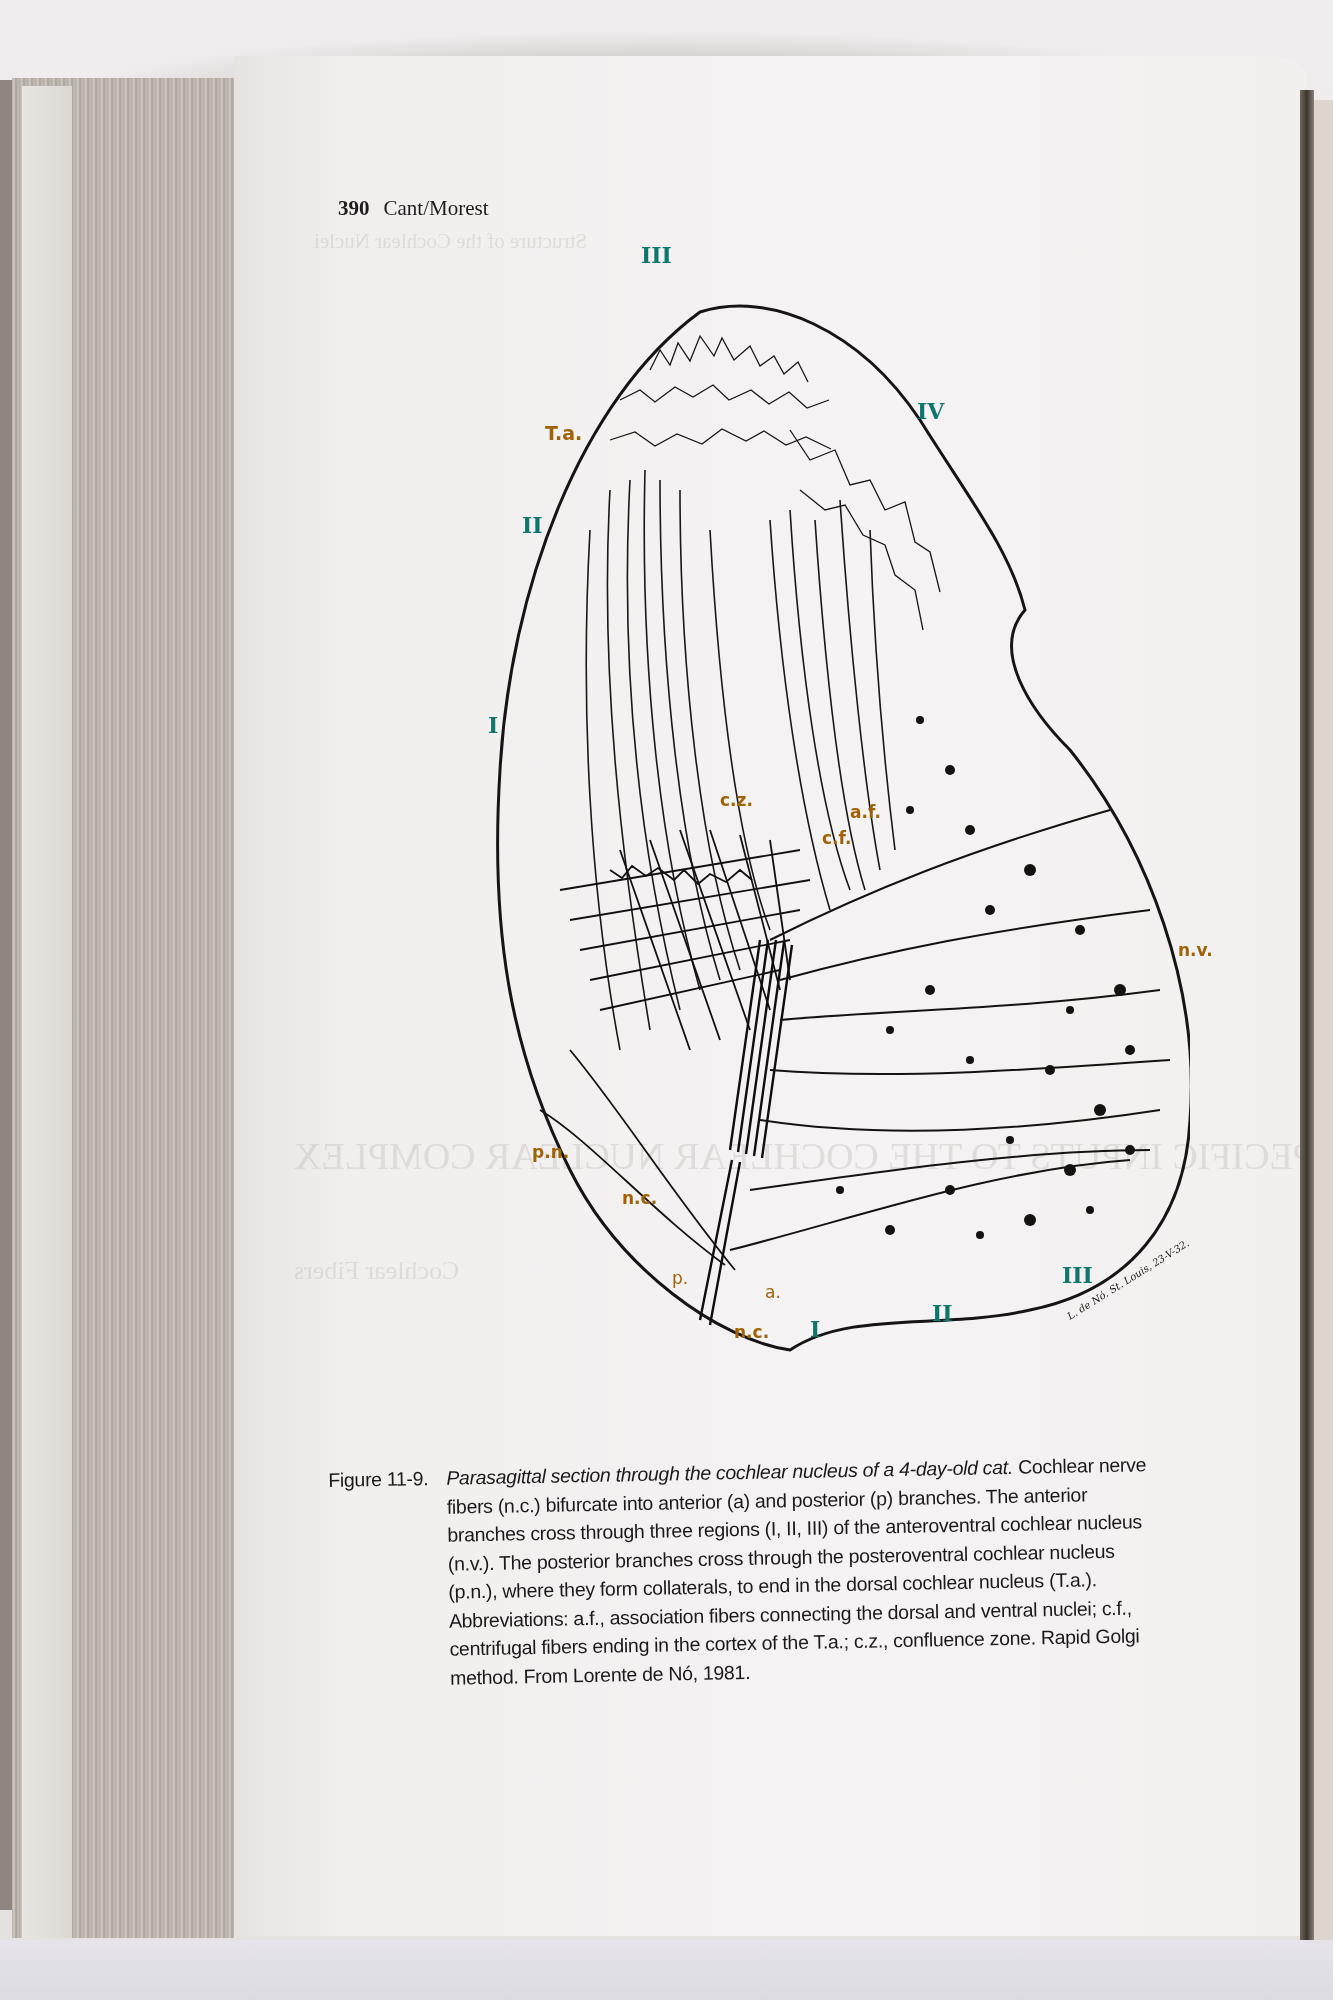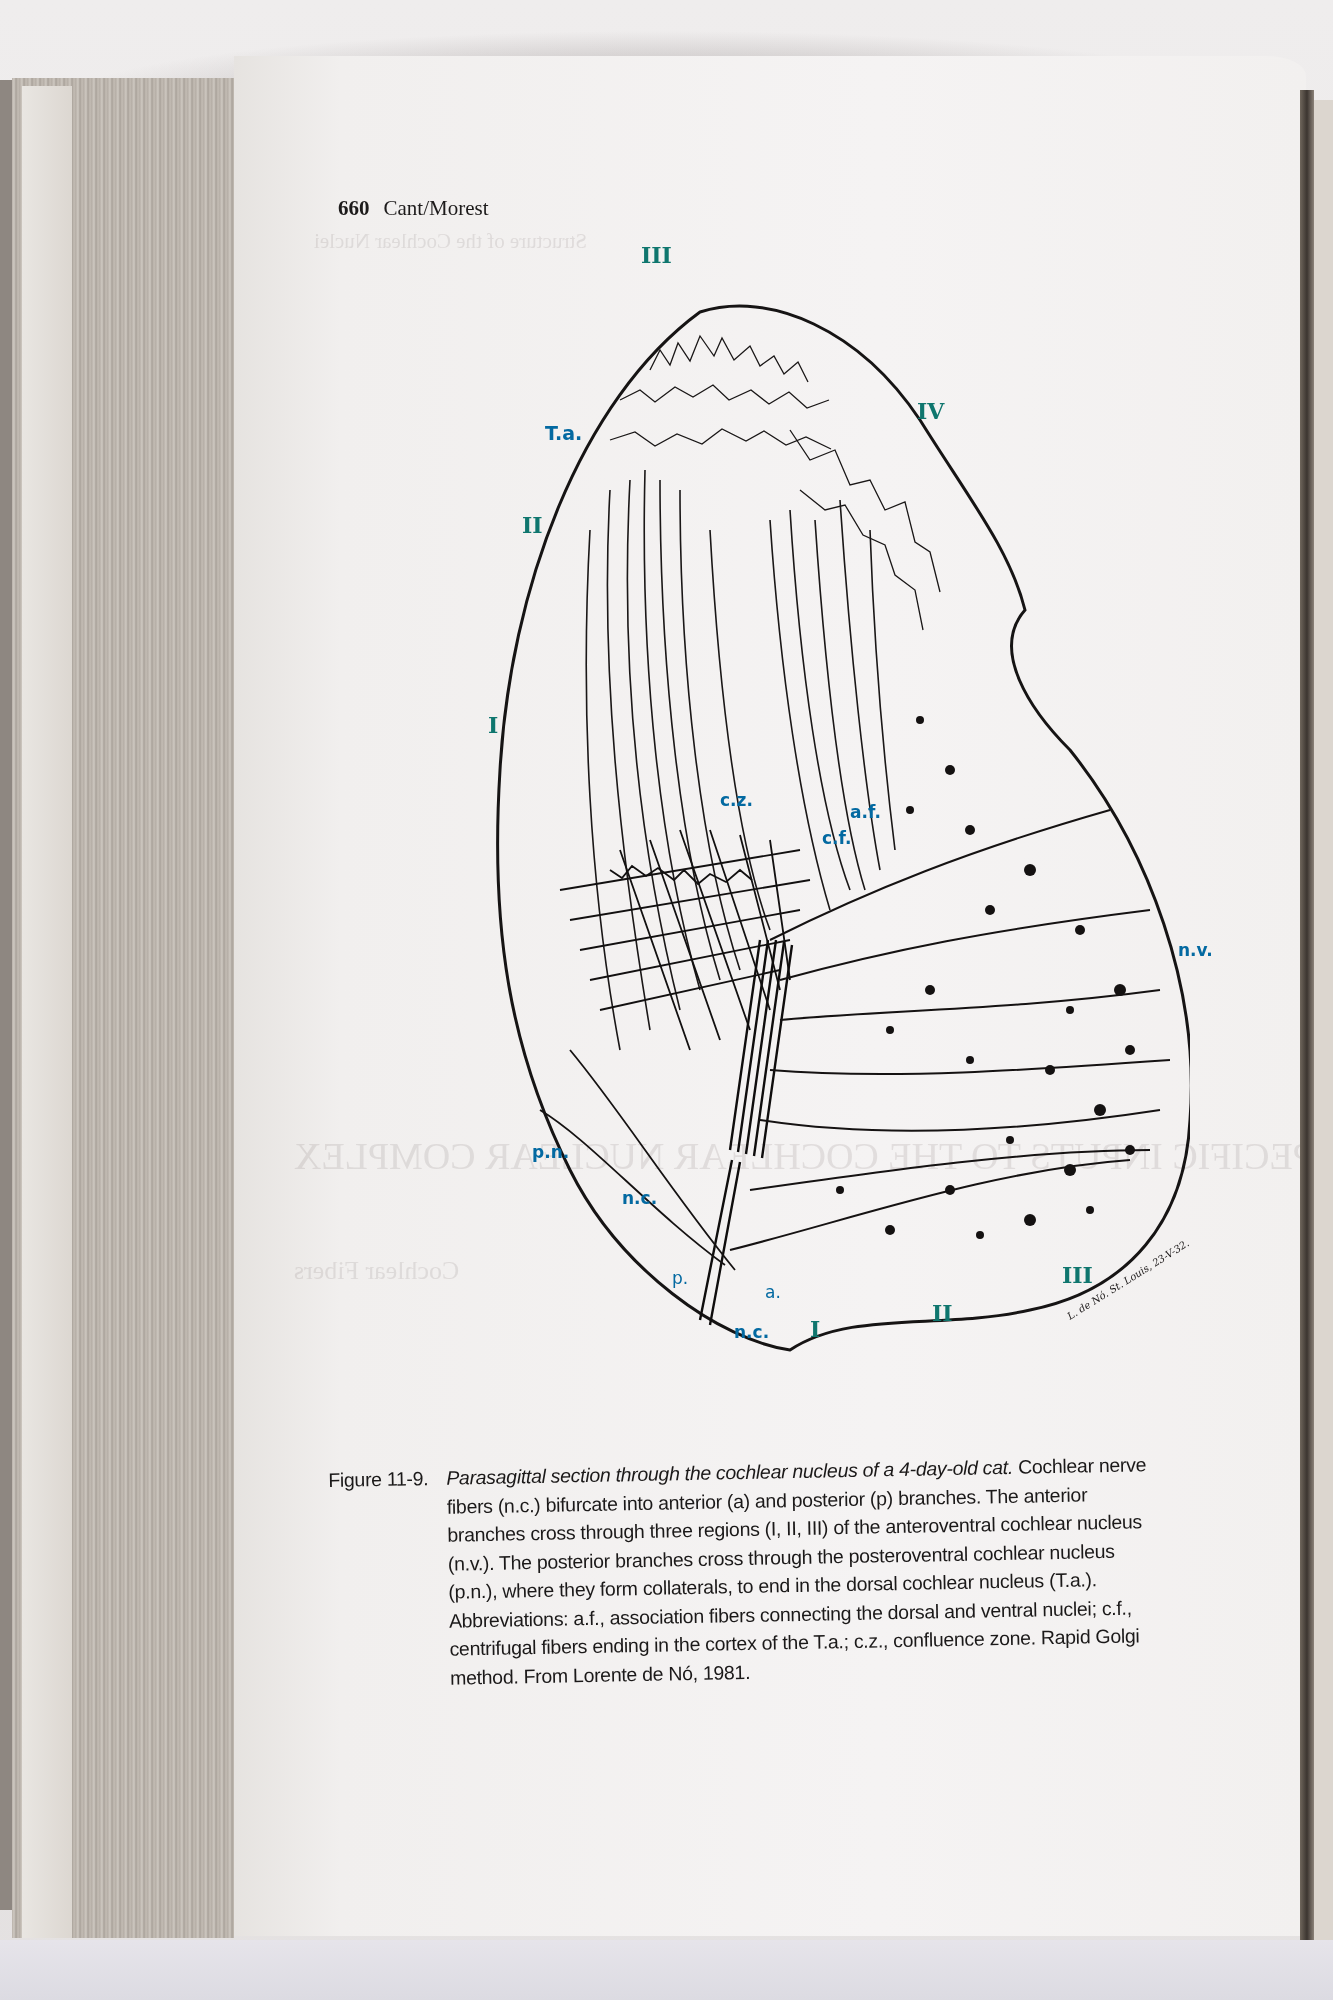--- a/index.html
+++ b/index.html
@@ -14,21 +14,21 @@
   .right-page{position:absolute;left:1314px;top:100px;width:19px;height:1850px;background:#dcd6cf;}
   .floor{position:absolute;left:0;bottom:0;width:1333px;height:60px;background:linear-gradient(180deg,#e6e4ea,#dcdbe2);}
 
   .ghost{position:absolute;color:rgba(90,80,80,.13);font-size:21px;line-height:30px;white-space:nowrap;}
 
   .running-head{position:absolute;left:338px;top:196px;font-size:21px;color:#1d1b1b;}
   .running-head .pg{font-weight:bold;margin-right:14px;}
 
   .figure{position:absolute;left:470px;top:290px;width:720px;height:1080px;}
   .figure svg{width:100%;height:100%;}
-  .lbl{position:absolute;font-family:"DejaVu Sans","Liberation Sans",sans-serif;font-weight:bold;color:#0369a1;font-size:17px;}
+  .lbl{position:absolute;font-family:"DejaVu Sans","Liberation Sans",sans-serif;font-weight:bold;color:#a16207;font-size:17px;}
   .roman{font-family:"DejaVu Serif","Liberation Serif",serif;font-weight:bold;font-size:22px;color:#0f766e;position:absolute;}
 
   .caption{position:absolute;left:328px;top:1466px;width:950px;font-size:19.5px;line-height:28.5px;color:#1b1919;transform:rotate(-1.1deg);transform-origin:left top;font-family:"Liberation Sans Narrow","Liberation Sans",sans-serif;letter-spacing:-0.3px;}
   .caption .fig-label{display:inline-block;width:118px;}
   .caption .line{white-space:nowrap;}
   .caption .indent{padding-left:118px;}
   .caption em{font-style:italic;}
 </style>
 </head>
 <body>
@@ -44,21 +44,21 @@
 
   <div class="ghost" style="left:80px;top:170px;transform:scaleX(-1);">Structure of the Cochlear Nuclei</div>
   <div class="ghost" style="left:60px;top:1085px;font-size:38px;transform:scaleX(-1);">SPECIFIC INPUTS TO THE COCHLEAR NUCLEAR COMPLEX</div>
   <div class="ghost" style="left:60px;top:1200px;font-size:26px;transform:scaleX(-1);">Cochlear Fibers</div>
 </div>
 <div class="gutter"></div>
 <div class="right-page"></div>
 <div class="floor"></div>
 
 <div class="running-head">
-  <span class="pg">660</span><span>Cant/Morest</span>
+  <span class="pg">390</span><span>Cant/Morest</span>
 </div>
 
 <div class="figure">
   <svg viewBox="0 0 720 1080">
 
     <path d="M230,22 C300,0 390,40 450,130 C500,210 540,260 555,320 C520,360 560,420 600,460 C680,560 730,700 720,830 C715,930 660,1000 560,1020 C470,1040 380,1020 320,1060 C250,1050 150,980 100,880 C40,760 20,640 30,480 C40,300 110,110 230,22 Z" fill="none" stroke="#161414" stroke-width="3"></path>
 
     <g stroke="#1a1717" stroke-width="1.6" fill="none">
       <path d="M120,240 C110,420 120,600 150,760"></path>
       <path d="M140,200 C130,380 150,560 180,740"></path>

